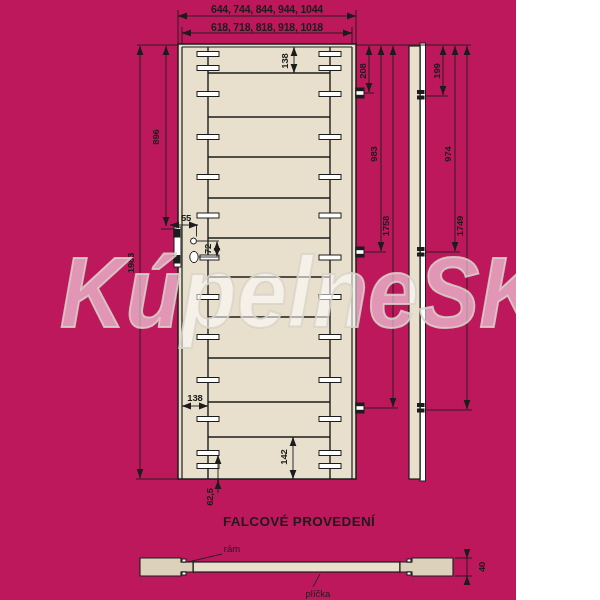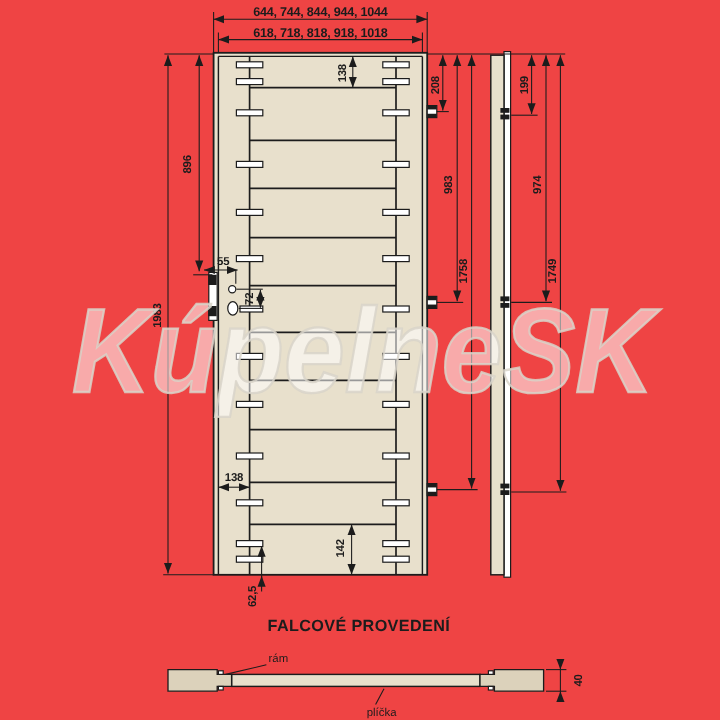--- a/index.html
+++ b/index.html
@@ -1,16 +1,16 @@
 <!DOCTYPE html>
 <html style="--wood: #e8e0cc; --wood-dark: #dcd2bb; --line: #1c1c1c; --wm-fill: #ffffff; --wm-stroke: #d8d4c9;"><head>
 <meta charset="utf-8">
 <style>
   html,body{margin:0;padding:0;background:#fff;}
-  #stage{position:relative;width:600px;height:600px;background:#ef4444;overflow:hidden;
+  #stage{position:relative;width:516px;height:600px;background:#be185d;overflow:hidden;
          font-family:"Liberation Sans",sans-serif;}
   svg{display:block}
   .ln12{stroke:var(--line);stroke-width:1.2;fill:none;}
   .ln14{stroke:var(--line);stroke-width:1.4;fill:none;}
   .ln15{stroke:var(--line);stroke-width:1.5;}
   .dml {stroke:var(--line);stroke-width:0.9;fill:none;}
   .wood{fill:var(--wood);}
   .woodd{fill:var(--wood-dark);stroke:var(--line);stroke-width:1.1;}
   .slot{fill:#fff;stroke:var(--line);stroke-width:1;}
   .blk {fill:var(--line);stroke:none;}

